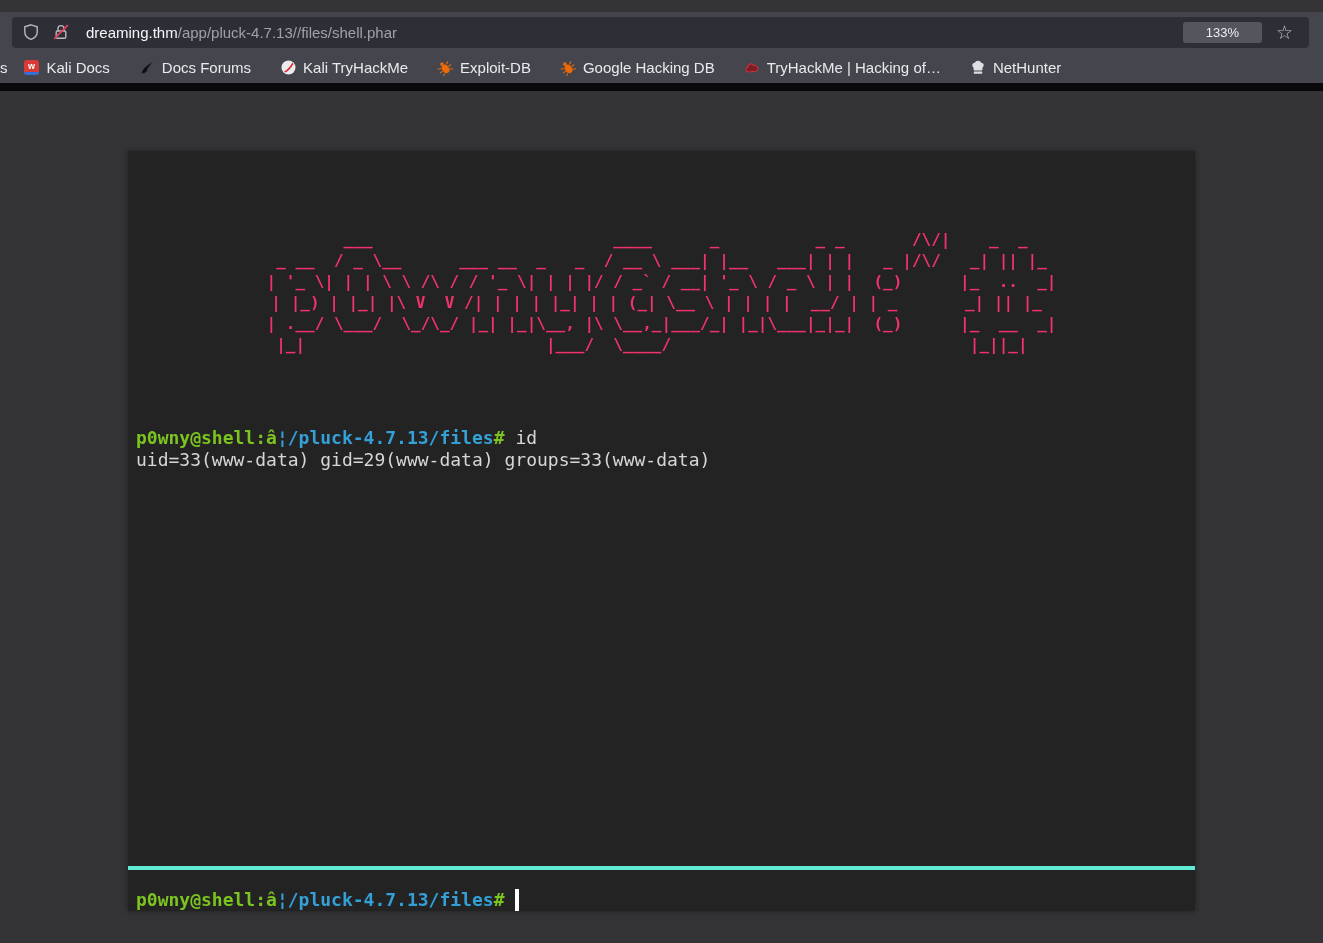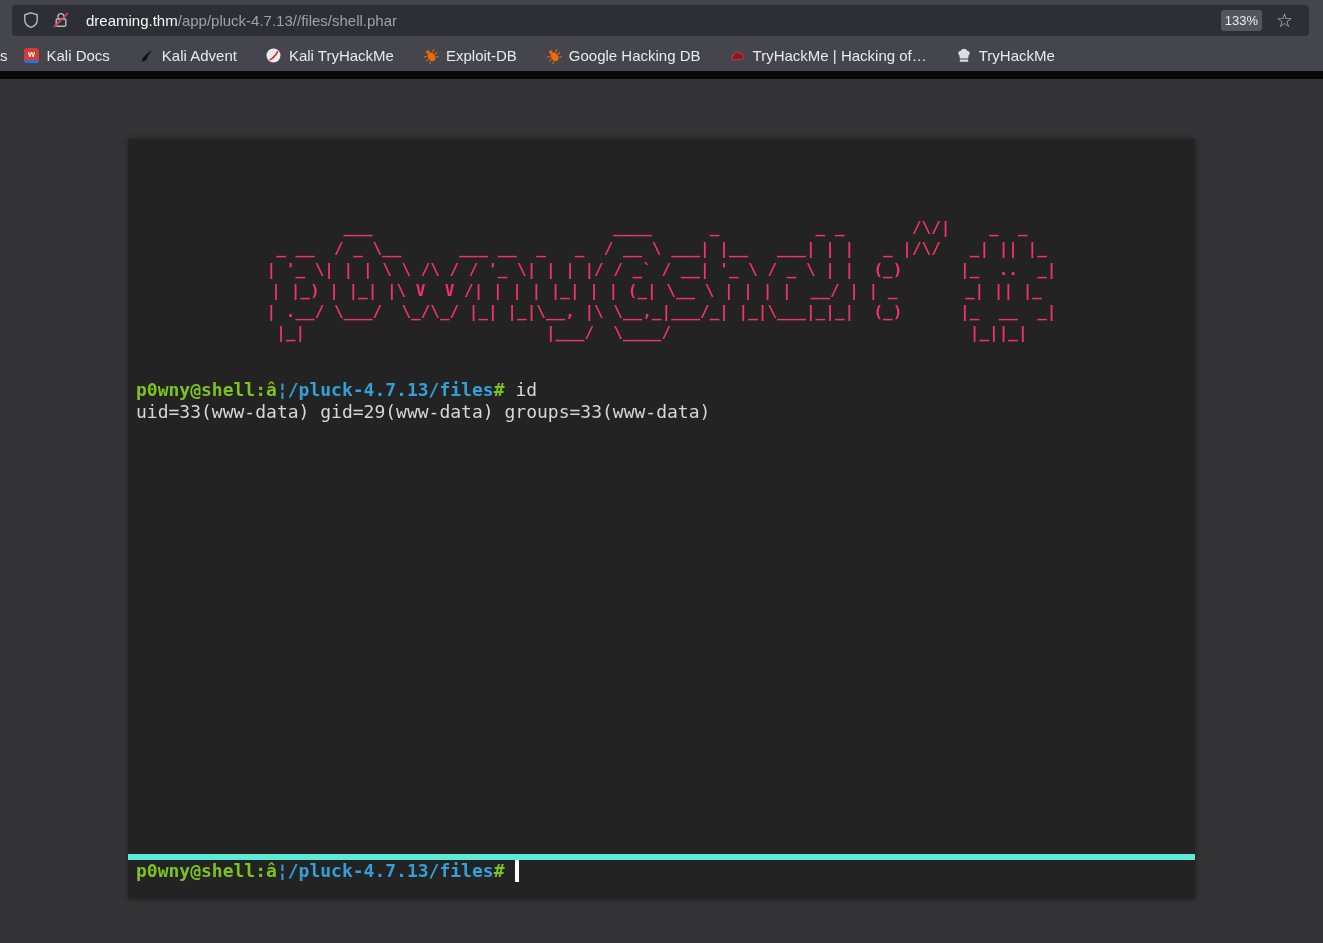--- a/index.html
+++ b/index.html
@@ -1,28 +1,28 @@
 <!DOCTYPE html>
 <html style="--page-bg: #343437; --shell-bg: #232324; --chrome-bg: #45464D; --field-bg: #2E2F36; --url-host: #F5F6F7; --url-path: #A0A1A8; --logo-pink: #F2326B; --prompt-green: #7CC520; --prompt-blue: #33A1D8; --term-text: #D6D6D6; --lock-strike-red: #E43F5A;"><head>
 <meta charset="utf-8">
 <style>
   * { margin:0; padding:0; box-sizing:border-box; }
   html,body { width:1323px; height:943px; overflow:hidden; background:var(--page-bg,#343437);
               font-family:"Liberation Sans", sans-serif; }
 
   
-  .toolbar { height:40px; background:var(--chrome-bg,#45464D); display:flex; align-items:center; padding:0 14px 0 12px; }
+  .toolbar { height:40px; background:var(--chrome-bg,#45464D); display:flex; align-items:center; padding:0 14px 0 12px;margin-top:12px; }
   .url-field { flex:1; height:31px; background:var(--field-bg,#2E2F36); border-radius:4px;
                display:flex; align-items:center; padding:0 10px; }
   .id-icons { display:flex; align-items:center; gap:12px; margin-right:16px; }
   .lock-wrap { position:relative; width:18px; height:18px; }
   .url-text { font-size:15px; color:var(--url-path,#A0A1A8); white-space:nowrap; overflow:hidden; }
   .url-text .host { color:var(--url-host,#F5F6F7); }
   .zoom-pill { margin-left:auto; background:#55565D; color:#EDEDEF; font-size:13px;
-               padding:3px 4px; border-radius:3px; }
+               padding:3px 23px; border-radius:3px; }
   .star { color:#C6C7CB; font-size:19px; margin:0 6px 0 14px; line-height:1; }
 
   .bookmarks { height:31px; background:var(--chrome-bg,#45464D); display:flex; align-items:center;
                font-size:15px; color:#E9EAEC; overflow:hidden; }
   .bm { display:flex; align-items:center; gap:7px; margin-right:29px; white-space:nowrap; }
   .bm:first-child { margin-right:16px; }
   .bm .fav { width:16px; height:16px; display:flex; align-items:center; justify-content:center; flex:0 0 auto; }
   .kd-ic { width:15px; height:15px; background:#D93A35; border-radius:3px; position:relative;
            color:#fff; font-size:9px; font-weight:bold; text-align:center; line-height:13px; overflow:hidden; }
   .kd-ic i { position:absolute; left:0; right:0; bottom:0; height:3px; background:#2F6FD6; font-style:normal; }
@@ -32,25 +32,25 @@
   
   .page { height:864px; background:var(--page-bg,#343437); }
   .shell-box { width:1067px; height:760px; margin:0 auto; position:relative; top:60px;
                background:var(--shell-bg,#232324); box-shadow:0 0 6px rgba(0,0,0,.4);
                display:flex; flex-direction:column;
                font-family:"DejaVu Sans Mono", monospace; }
   .shell-content { flex:1; padding:6px 8px; overflow:hidden; }
   .logo { font-size:16px; line-height:21px; font-weight:bold; color:var(--logo-pink,#F2326B);
           text-align:center; margin-top:72px; white-space:pre; }
   .term-line { font-size:18px; line-height:22px; white-space:pre; color:var(--term-text,#D6D6D6); }
-  .first-history { margin-top:36px; }
+  .first-history { margin-top:72px; }
   .g { color:var(--prompt-green,#7CC520); font-weight:bold; }
   .b { color:var(--prompt-blue,#33A1D8); font-weight:bold; }
   .cmd { padding-left:11px; }
-  .shell-input { height:45px; border-top:6px solid #5eead4; display:flex; align-items:flex-start;
+  .shell-input { height:45px; border-top:4px solid #5eead4; display:flex; align-items:flex-end;
                  padding:0 8px; font-size:18px; }
   .cursor { display:inline-block; width:4px; height:22px; background:#FFFFFF; margin-left:11px;
             vertical-align:middle; }
 
   svg { display:block; }
 </style>
 </head>
 <body>
 
 <div class="toolbar">
@@ -84,21 +84,21 @@
         <span class="kd-ic">w<i></i></span>
       </span>
     <span>Kali Docs</span>
   </div>
   <div class="bm">
     <span class="fav">
       <svg width="16" height="16" viewBox="0 0 16 16">
         <path d="M2.5 13.5 C4.5 6.5 9.5 5.5 13.5 1.5 C11 6 9 7 8.2 10.2 C7.4 12.6 5 13.5 2.5 13.5 Z" fill="#101114"></path>
       </svg>
     </span>
-    <span>Kali Advent</span>
+    <span>Docs Forums</span>
   </div>
   <div class="bm">
     <span class="fav">
       <svg width="15" height="15" viewBox="0 0 15 15">
         <circle cx="7.5" cy="7.5" r="7" fill="#ECECEC"></circle>
         <path d="M3 11.5 C6 10 8.5 7.5 11.5 2.5 L12.5 4 C10 8.5 7 11 4.5 12.5 Z" fill="#DC2B3C"></path>
       </svg>
     </span>
     <span>Kali TryHackMe</span>
   </div>
@@ -134,21 +134,21 @@
     </span>
     <span>TryHackMe | Hacking of…</span>
   </div>
   <div class="bm">
     <span class="fav">
       <svg width="16" height="16" viewBox="0 0 16 16">
         <path d="M3.4 7.4 a2.5 2.5 0 0 1 1.3 -4.6 a3.6 3.6 0 0 1 6.6 0 a2.5 2.5 0 0 1 1.3 4.6 l-.4 3 H3.8 Z" fill="#DDDEE1"></path>
         <rect x="3.8" y="11.4" width="8.4" height="2.4" rx="0.6" fill="#DDDEE1"></rect>
       </svg>
     </span>
-    <span>TryHackMe</span>
+    <span>NetHunter</span>
   </div>
 </div>
 
 <div class="black-strip"></div>
 
 <div class="page">
   <div class="shell-box">
     <div class="shell-content">
       <pre class="logo">        ___                         ____      _          _ _       /\/|    _  _   
  _ __  / _ \__      ___ __  _   _  / __ \ ___| |__   ___| | |   _ |/\/   _| || |_ 

